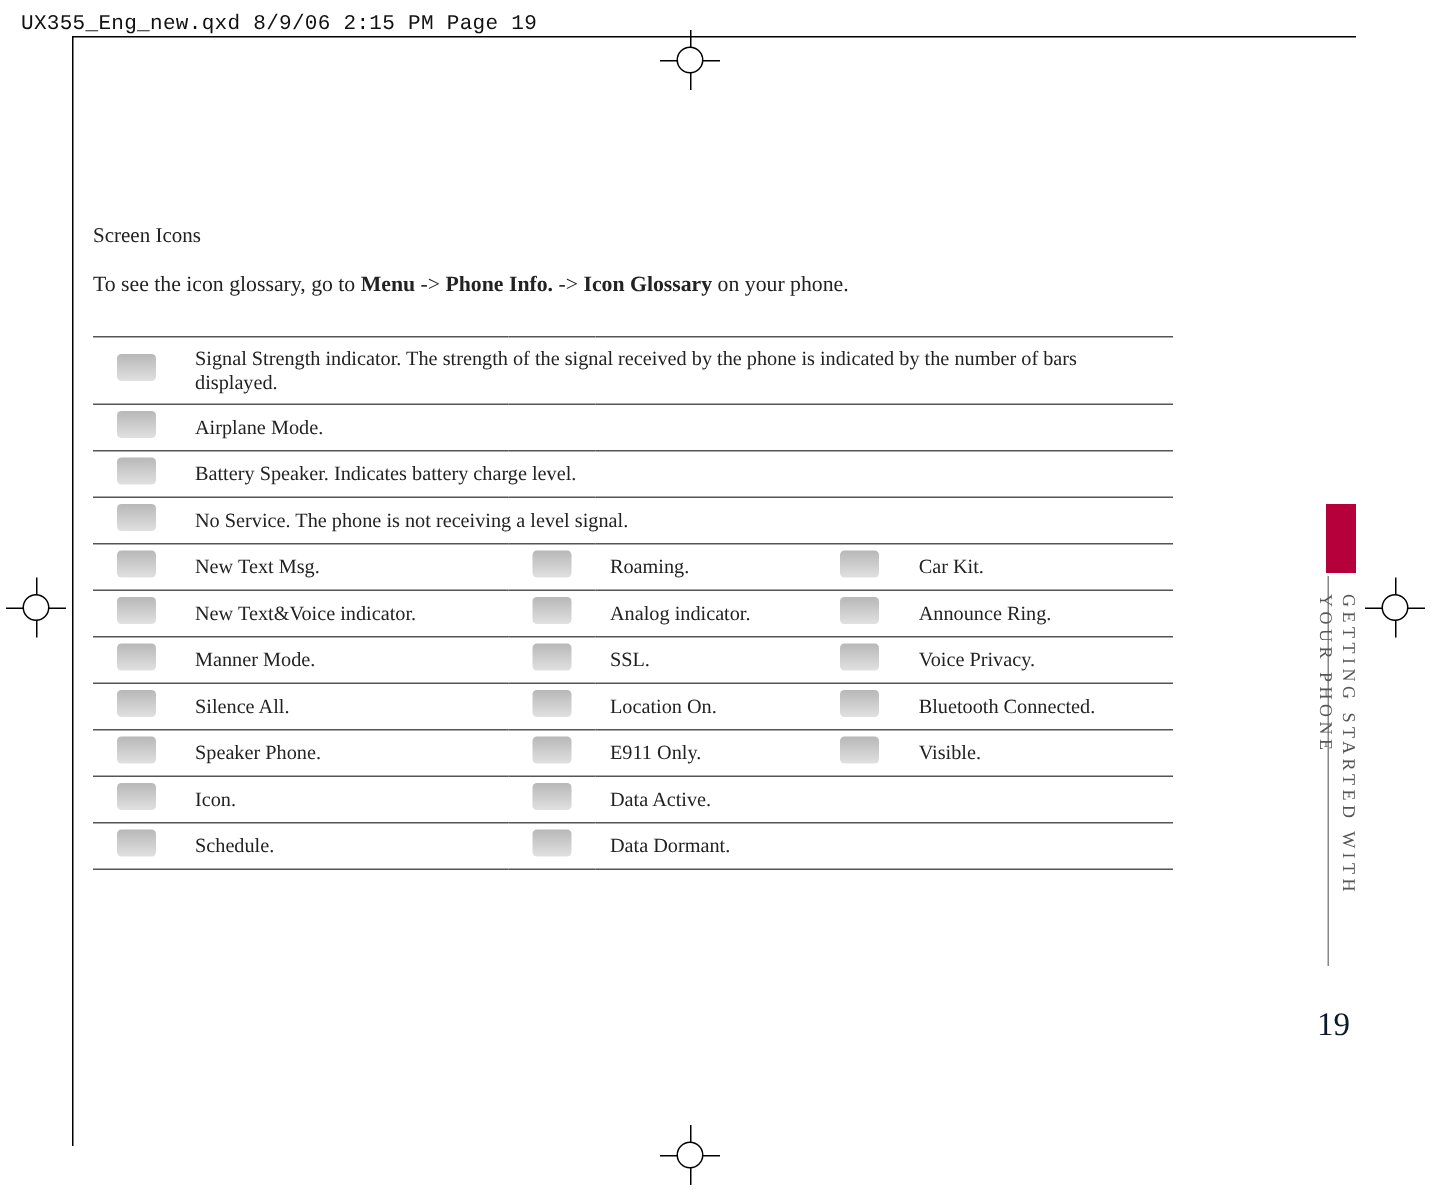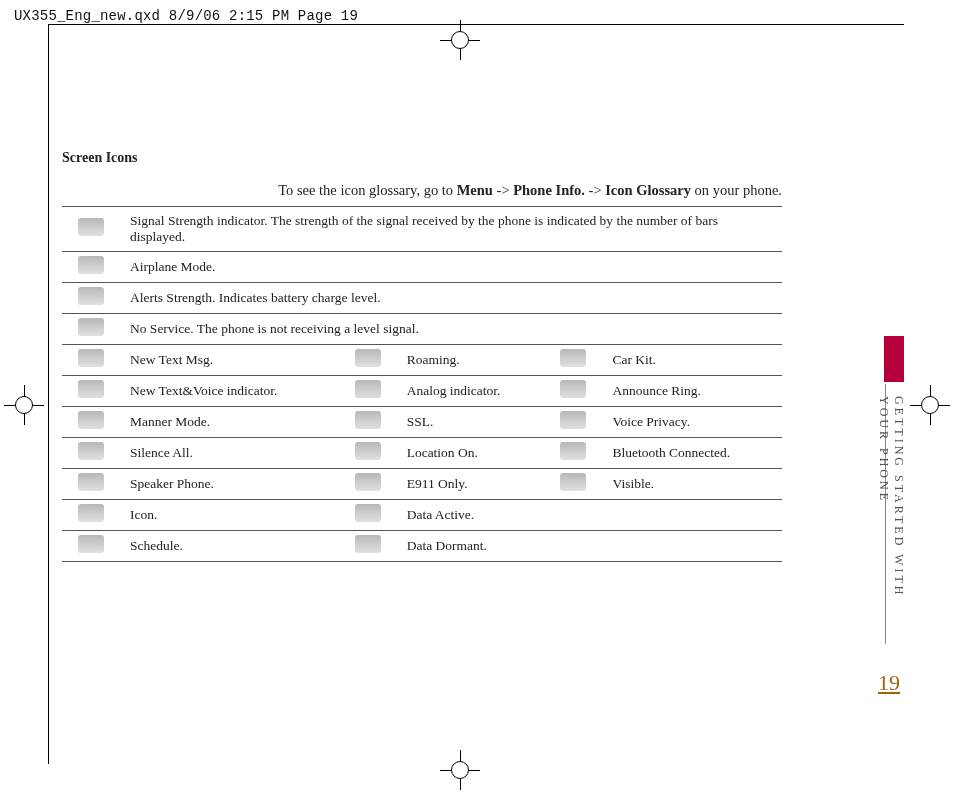--- a/index.html
+++ b/index.html
@@ -40,31 +40,30 @@
     border-left: 1px solid #000;
     border-top: 1px solid #000;
   }
   .content {
     position: absolute;
     top: 150px;
     left: 62px;
     width: 720px;
   }
   .heading {
-    font-weight: bold;
+    font-weight: normal;
     font-size: 14px;
     margin-bottom: 14px;
     color: #222;
   }
   .intro {
     font-size: 14.5px;
-    margin-bottom: 4px;
+    margin-bottom: 22px;
     color: #222;
     line-height: 1.5;
-    text-align: right;
   }
   .intro .b { font-weight: bold; }
   table {
     border-collapse: collapse;
     width: 100%;
     font-size: 13.5px;
     color: #222;
   }
   td {
     border-top: 1px solid #555;
@@ -110,22 +109,21 @@
     top: 384px;
     width: 1px;
     height: 260px;
     background: #888;
   }
   .page-num {
     position: absolute;
     right: 54px;
     top: 670px;
     font-size: 22px;
-    color: #a16207;
-    text-decoration: underline;
+    color: #0f172a;
   }
 </style>
 </head>
 <body>
 
 <div class="slug">UX355_Eng_new.qxd  8/9/06  2:15 PM  Page 19</div>
 
 <div class="reg reg-top">
     <div class="h"></div>
     <div class="v"></div>
@@ -160,21 +158,21 @@
         <tr>
           <td class="iconcell"><span class="ph"></span></td>
           <td colspan="5">Signal Strength indicator. The strength of the signal received by the phone is indicated by the number of bars displayed.</td>
         </tr>
         <tr>
           <td class="iconcell"><span class="ph"></span></td>
           <td colspan="5">Airplane Mode.</td>
         </tr>
         <tr>
           <td class="iconcell"><span class="ph"></span></td>
-          <td colspan="5">Alerts Strength. Indicates battery charge level.</td>
+          <td colspan="5">Battery Speaker. Indicates battery charge level.</td>
         </tr>
         <tr>
           <td class="iconcell"><span class="ph"></span></td>
           <td colspan="5">No Service. The phone is not receiving a level signal.</td>
         </tr>
         <tr>
           <td class="iconcell"><span class="ph"></span></td>
           <td>New Text Msg.</td>
           <td class="iconcell"><span class="ph"></span></td>
           <td>Roaming.</td>

